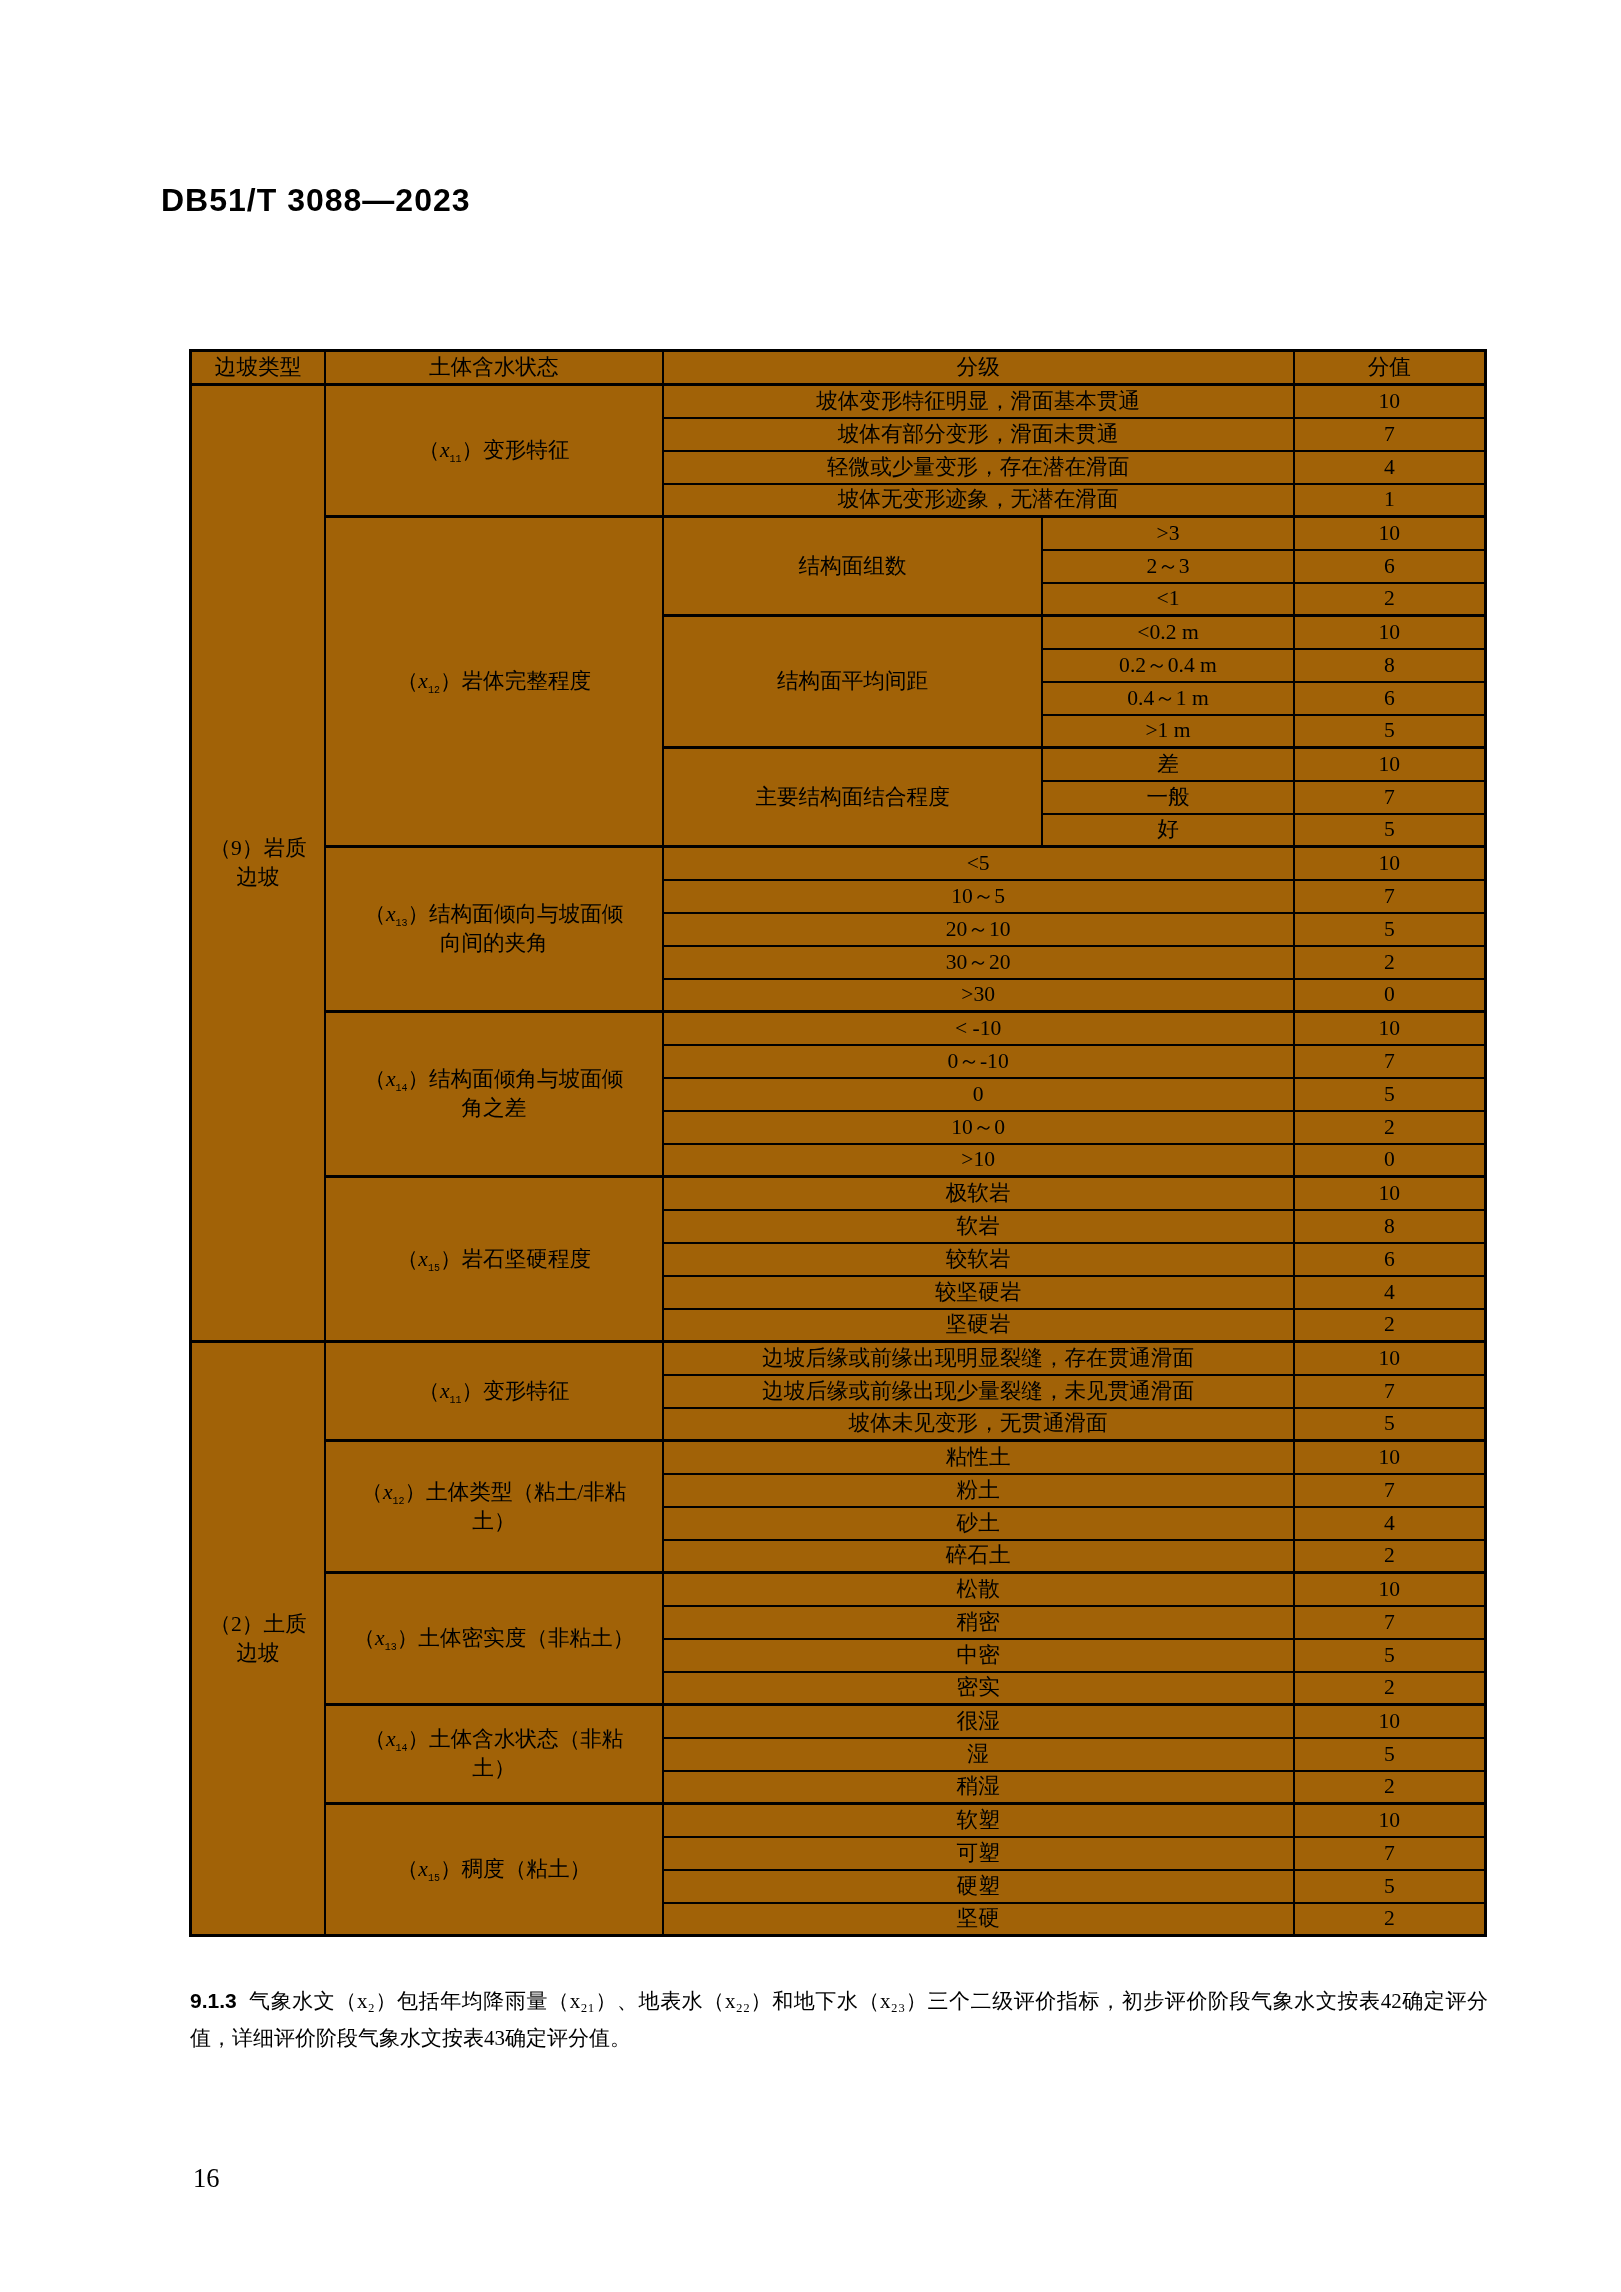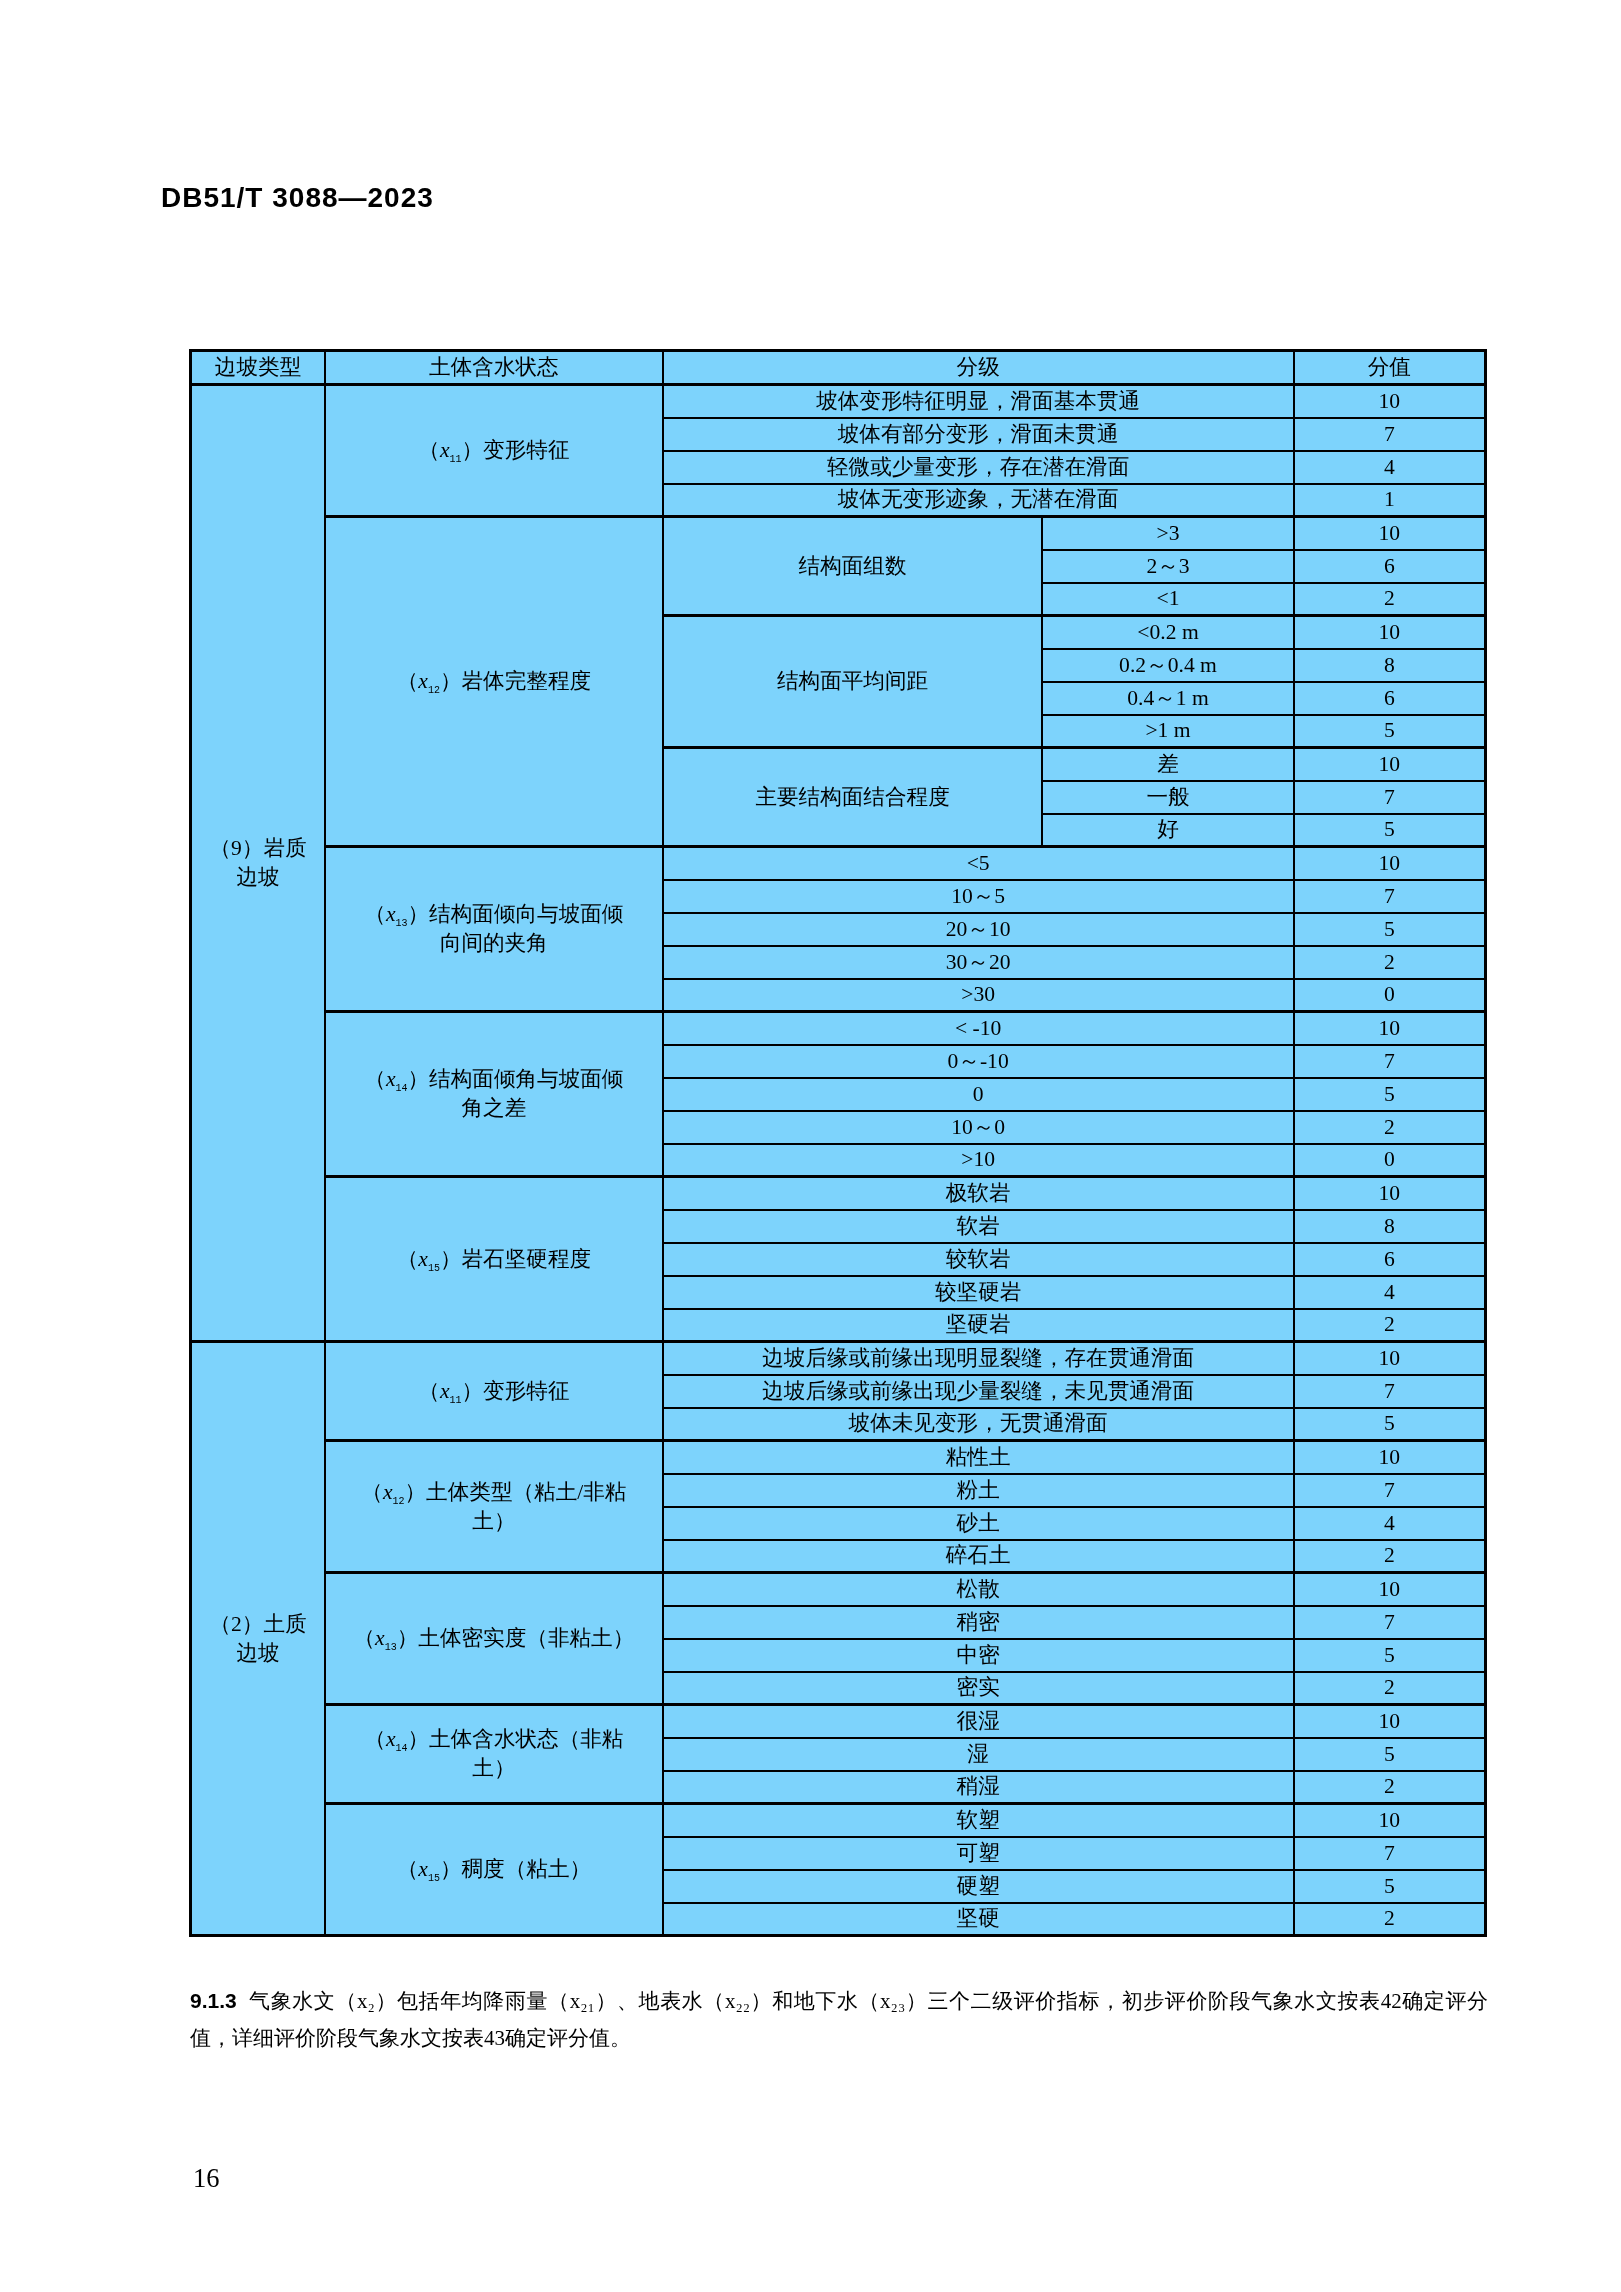--- a/index.html
+++ b/index.html
@@ -8,31 +8,31 @@
     width:1621px;height:2293px;
     background:#ffffff;
     font-family:"Liberation Serif","DejaVu Serif",serif;
     color:#000;
     overflow:hidden;
     margin:0 auto;
   }
   .doc-number{
     position:absolute;left:161px;top:182px;
     font-family:"Liberation Sans","DejaVu Sans",sans-serif;
-    font-size:28px;font-weight:bold;letter-spacing:1px;
+    font-size:32px;font-weight:bold;letter-spacing:1px;
   }
   .table-title{
     position:absolute;left:191px;top:286px;width:1296px;
     text-align:center;
     font-family:"Liberation Sans","DejaVu Sans",sans-serif;
     font-size:26.5px;font-weight:bold;
   }
   table.score-table{
     position:absolute;left:189px;top:349px;width:1298px;
-    border-collapse:collapse;table-layout:fixed;background:#7dd3fc;
+    border-collapse:collapse;table-layout:fixed;background:#a16207;
   }
   table.score-table{border:3.9px solid #000;}
   .score-table th,.score-table td{
     border:2px solid #000;
     border-top-width:2.9px;border-bottom-width:2.9px;
     padding:0 5.9px;
     text-align:center;vertical-align:middle;
     font-size:21.6px;font-weight:normal;line-height:29px;
     white-space:pre-line;
     overflow:hidden;

